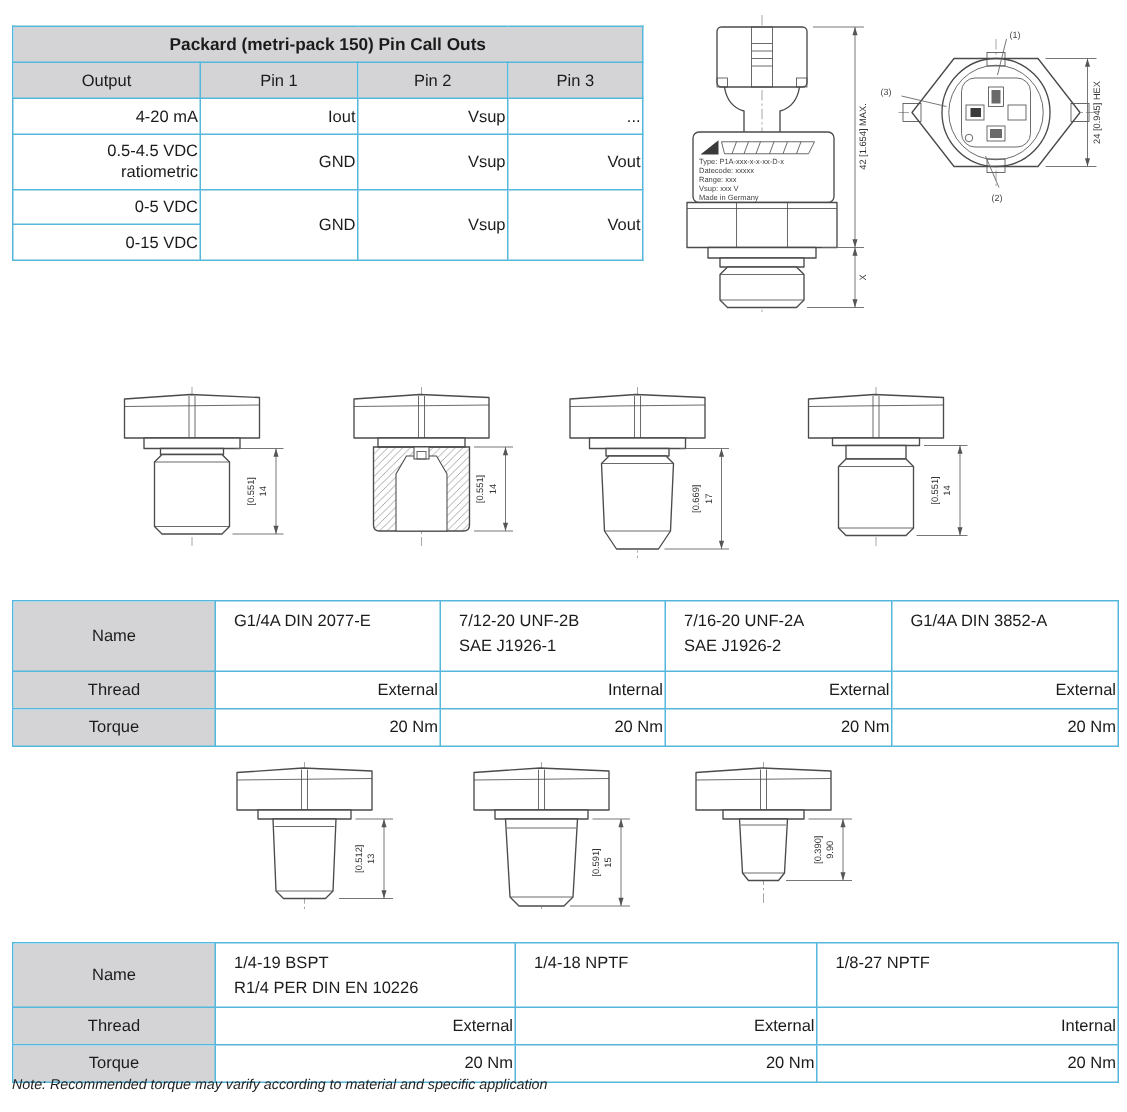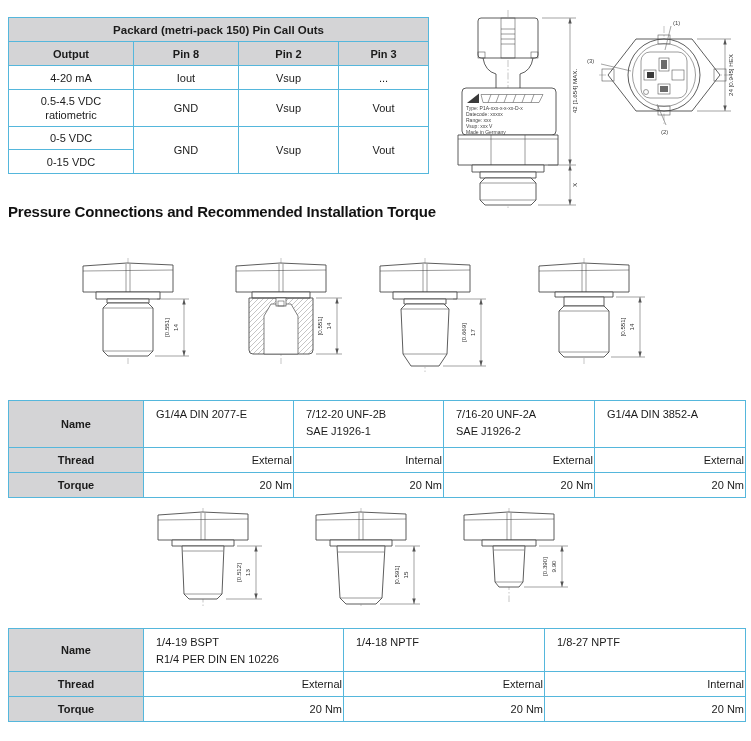--- a/index.html
+++ b/index.html
@@ -2,22 +2,22 @@
 <html><head>
 <meta charset="utf-8">
 <style>
   html,body{margin:0;padding:0;background:#fff;}
   body{width:751px;height:741px;font-family:"Liberation Sans",sans-serif;color:#1b1b1b;}
   .page{position:relative;width:751px;height:741px;overflow:hidden;background:#fff;}
   .abs{position:absolute;}
   table{border-collapse:collapse;table-layout:fixed;}
   td{border:1px solid #55b7dc;font-size:11px;color:#1b1b1b;overflow:hidden;}
   .ttl{background:#d4d4d6;font-weight:bold;text-align:center;font-size:11.5px;}
-  .lbl{background:#d4d4d6;font-weight:bold;text-align:center;vertical-align:middle;}
-  .ctr{text-align:center;vertical-align:middle;}
+  .lbl{background:#d4d4d6;font-weight:normal;text-align:center;vertical-align:middle;}
+  .ctr{text-align:right;vertical-align:middle;}
   .data{padding-left:12px;text-align:right;vertical-align:middle;}
   .name-cell{padding:5px 0 0 12px;text-align:left;vertical-align:top;line-height:1.5;}
   .heading{font-size:15px;font-weight:bold;letter-spacing:-0.2px;color:#111;}
   .note{font-size:9.5px;font-style:italic;color:#222;}
   
   .ol{stroke:#4b4b4b;stroke-width:0.9;fill:none;stroke-linejoin:round;}
   .olw{stroke:#4b4b4b;stroke-width:0.9;fill:#fff;stroke-linejoin:round;}
   .thin{stroke:#4b4b4b;stroke-width:0.55;fill:none;}
   .dim{stroke:#666;stroke-width:0.6;fill:none;}
   .cl{stroke:#888;stroke-width:0.5;stroke-dasharray:7 2 1.5 2;fill:none;}
@@ -37,21 +37,21 @@
         <col style="width:105px">
         <col style="width:100px">
         <col style="width:90px">
       </colgroup>
     <tbody>
         <tr>
       <td colspan="4" class="ttl" style="height:21px">Packard (metri-pack 150) Pin Call Outs</td>
     </tr>
     <tr>
       <td class="lbl" style="height:21px">Output</td>
-      <td class="lbl">Pin 8</td>
+      <td class="lbl">Pin 1</td>
       <td class="lbl">Pin 2</td>
       <td class="lbl">Pin 3</td>
     </tr>
     <tr>
       <td class="ctr" style="height:21px">4-20 mA</td>
       <td class="ctr">Iout</td>
       <td class="ctr">Vsup</td>
       <td class="ctr">...</td>
     </tr>
     <tr>
@@ -152,21 +152,20 @@
     <text class="callout" x="76" y="126">(2)</text>
     <text class="callout" x="2" y="55">(3)</text>
 
     <path class="dim" d="M112,31 H146 M112,103 H146"></path>
     <line class="dim" x1="140" y1="31" x2="140" y2="103"></line>
     <path class="arr" d="M140,31 l-1.7,5.5 h3.4 Z"></path>
       <path class="arr" d="M140,103 l-1.7,-5.5 h3.4 Z"></path>
     <text class="dimtxt" text-anchor="middle" transform="rotate(-90 148 67)" x="148" y="67">24 [0.945] HEX</text>
   </svg>
 
-  <div class="abs heading" style="left:8px;top:203px">Pressure Connections and Recommended Installation Torque</div>
 
   <svg class="abs" style="left:63px;top:256px" width="150" height="112" viewBox="0 0 150 112">
     <line class="cl" x1="65" y1="2" x2="65" y2="108"></line>
     <path class="olw" d="M20,10 L64,7 L110,9 V36 H20 Z"></path>
       <path class="thin" d="M20,15 L110,14"></path>
     <line class="thin" x1="63" y1="8" x2="63" y2="36"></line>
       <line class="thin" x1="67" y1="8" x2="67" y2="36"></line>
     <rect class="olw" x="33" y="36" width="64" height="7"></rect>
     <rect class="olw" x="44" y="43" width="42" height="4"></rect>
     <path class="olw" d="M40,52 L45,47 H85 L90,52 V95 L85,100 H45 L40,95 Z"></path>
@@ -372,14 +371,15 @@
     </tr>
     <tr>
       <td class="lbl" style="height:22px">Torque</td>
       <td class="data">20 Nm</td>
       <td class="data">20 Nm</td>
       <td class="data">20 Nm</td>
     </tr>
   </tbody>
     </table>
 
+  <div class="abs note" style="left:8px;top:718px">Note: Recommended torque may varify according to material and specific application</div>
 
 </div>
 
 </body></html>

